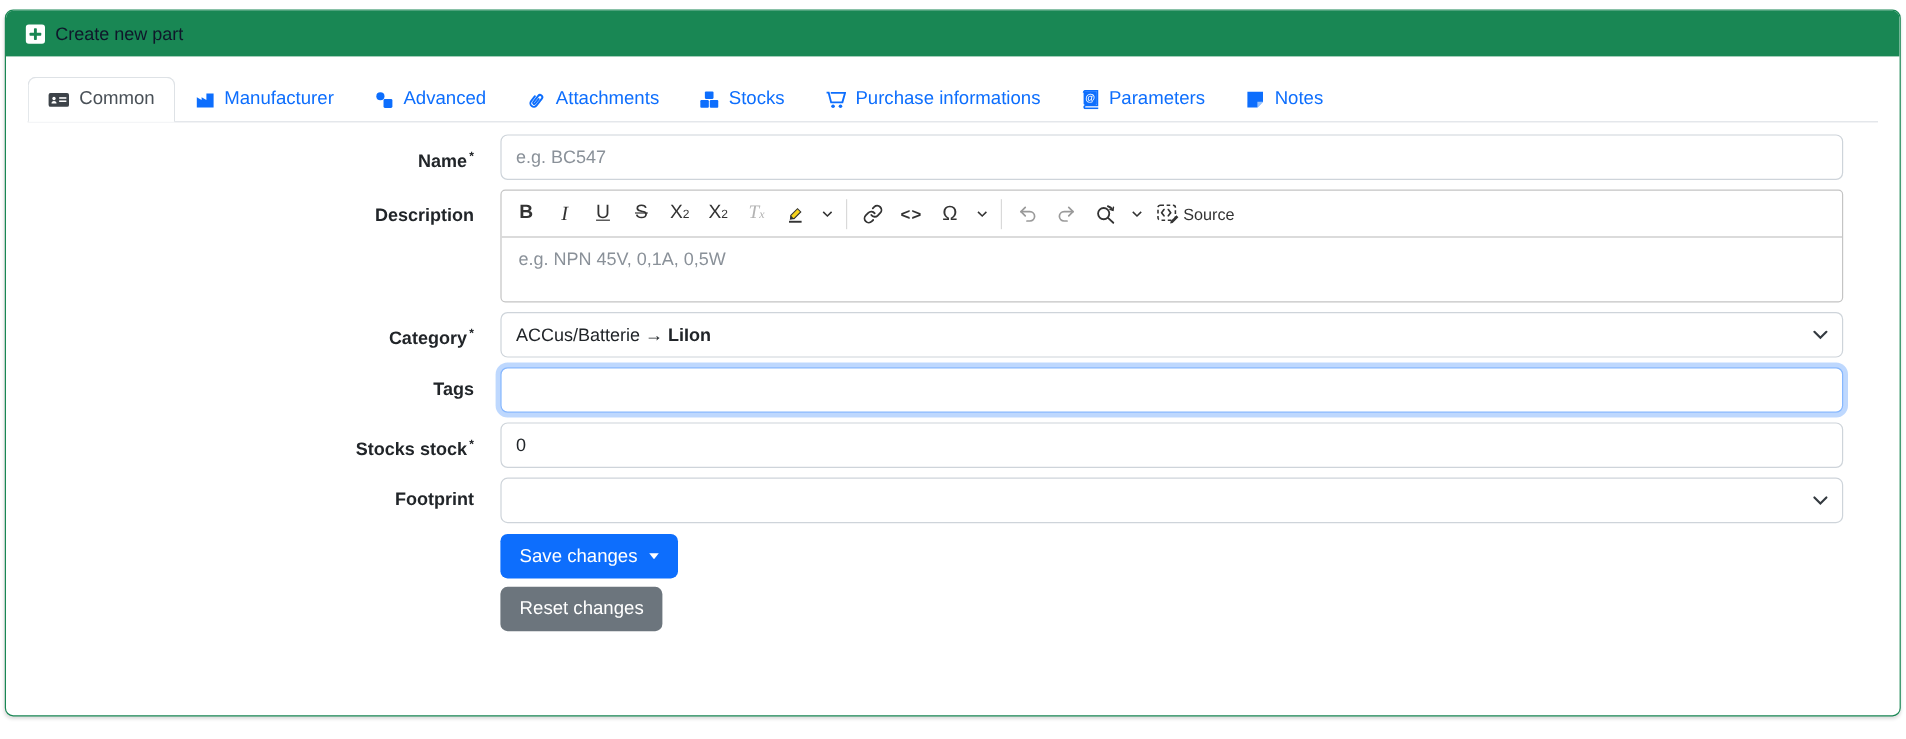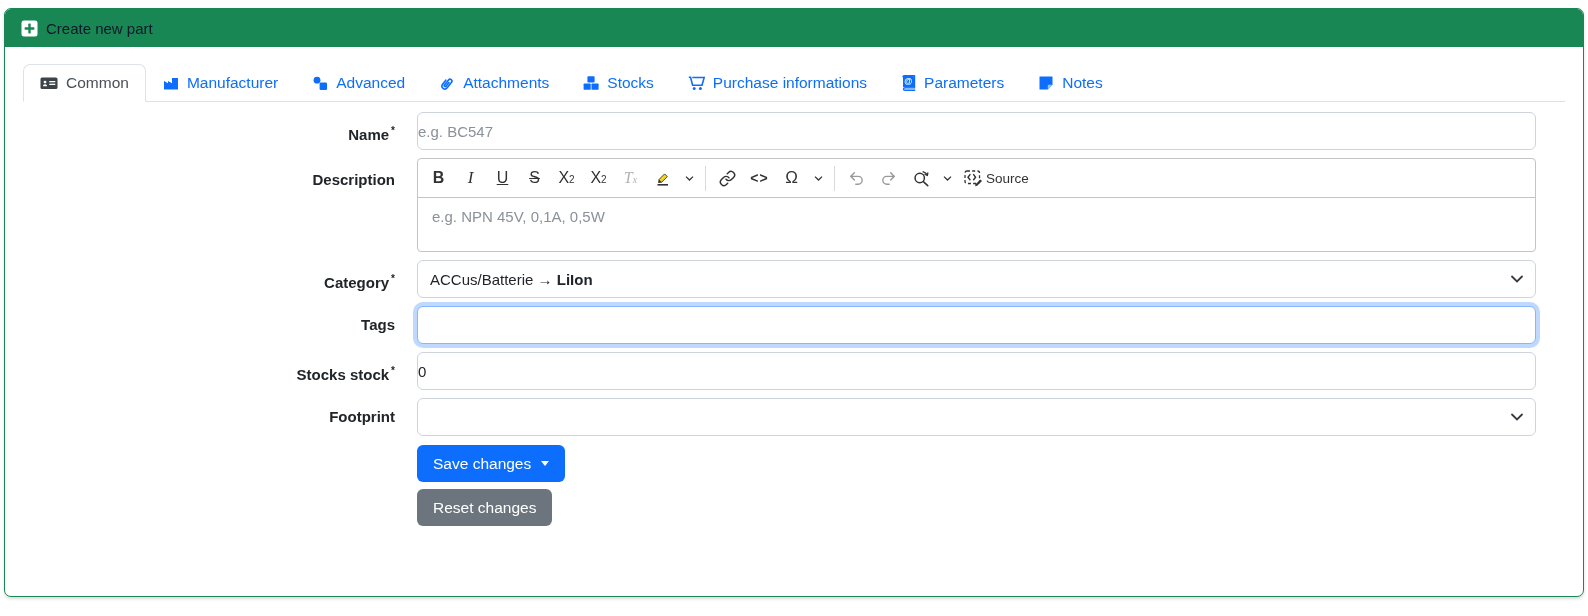--- a/index.html
+++ b/index.html
@@ -36,21 +36,21 @@
   .tab-icon { flex:0 0 auto; }
 
   
   .form { margin-top:10px; }
   .frow { display:flex; align-items:flex-start; margin-bottom:8px; }
   .lbl { width:412px; text-align:right; padding:9px 22px 0 0; font-weight:700; font-size:15px; line-height:20px; }
   .req { font-size:10px; vertical-align:6px; margin-left:2px; }
   .ctrl { flex:1; margin-right:47px; position:relative; }
   .input {
     display:block; width:100%; height:38px; border:1px solid #ced4da; border-radius:6px;
-    padding:0 0; font-size:15px; color:#212529; outline:none; background:#fff;
+    padding:0 12px; font-size:15px; color:#212529; outline:none; background:#fff;
     font-family:"Liberation Sans", sans-serif;
   }
   .input::placeholder { color:#8a9199; }
   .focus-ring { border-color:#86b7fe; box-shadow:0 0 0 4px rgba(13,110,253,.27); }
   .select {
     position:relative; display:flex; align-items:center; height:38px; background:#fff;
     border:1px solid #ced4da; border-radius:6px; padding:0 34px 0 12px; font-size:15px; cursor:pointer;
   }
   .select .chev { position:absolute; right:11px; top:12px; }
   .sel-bold { font-weight:700; }

